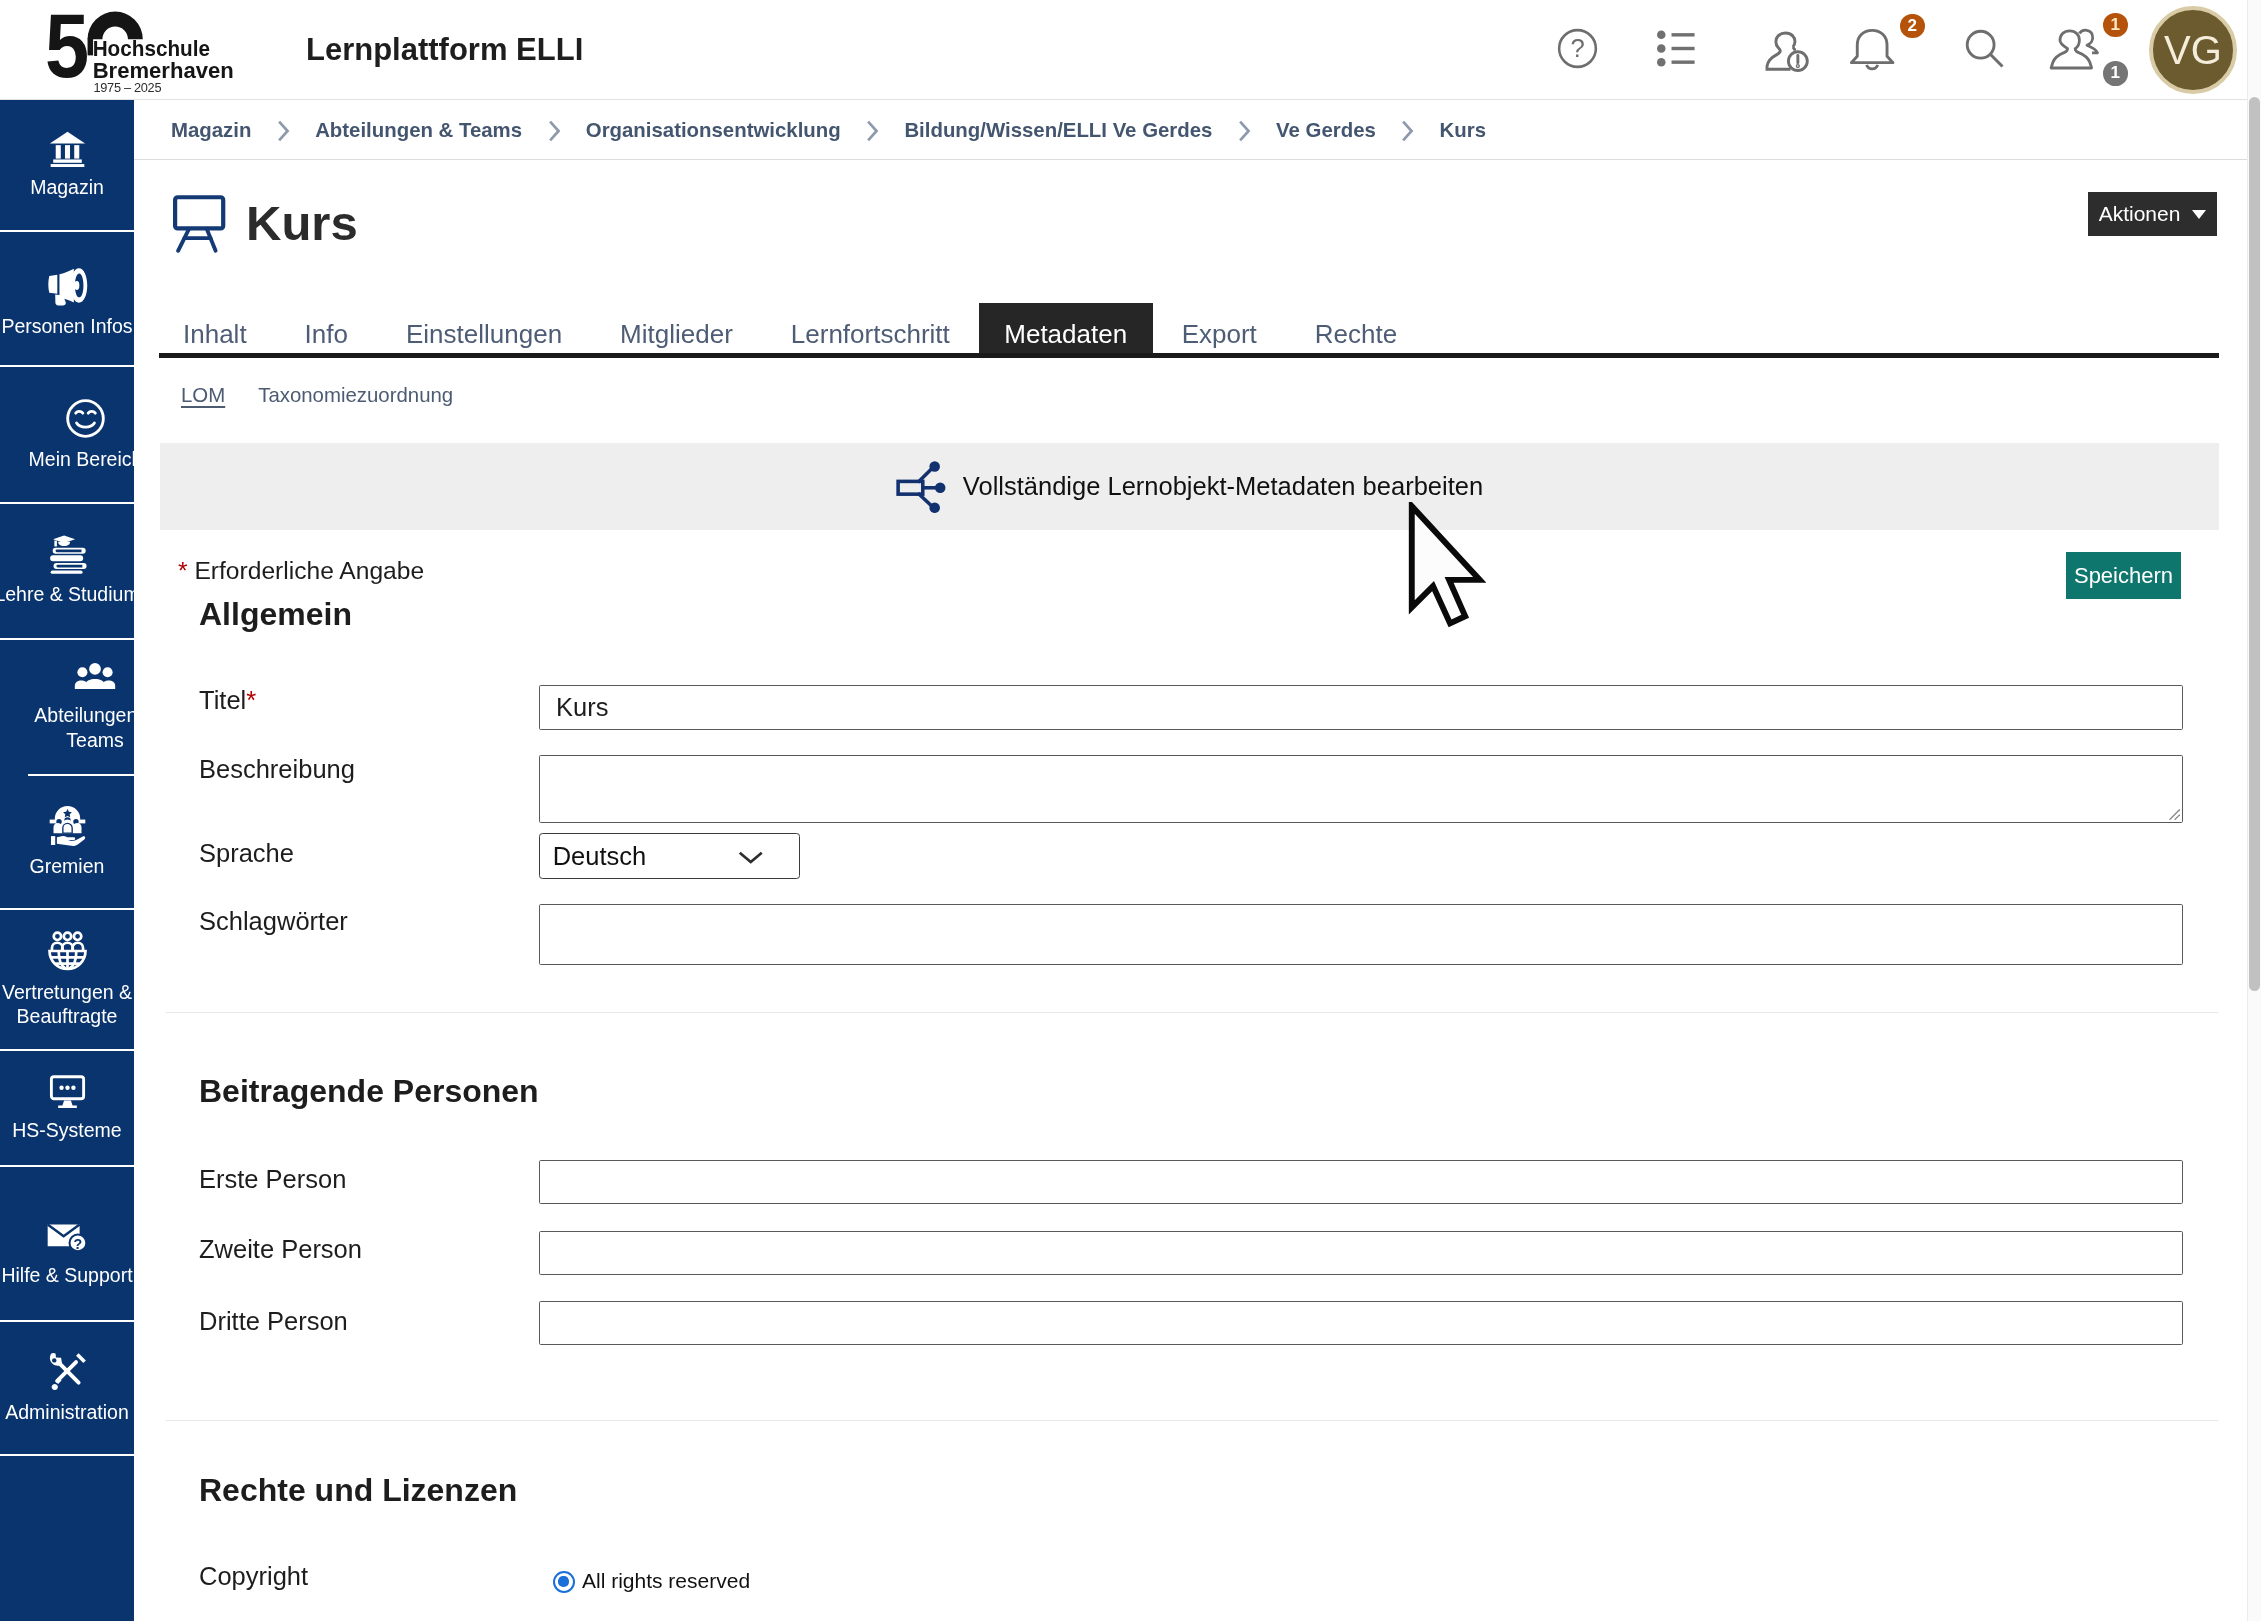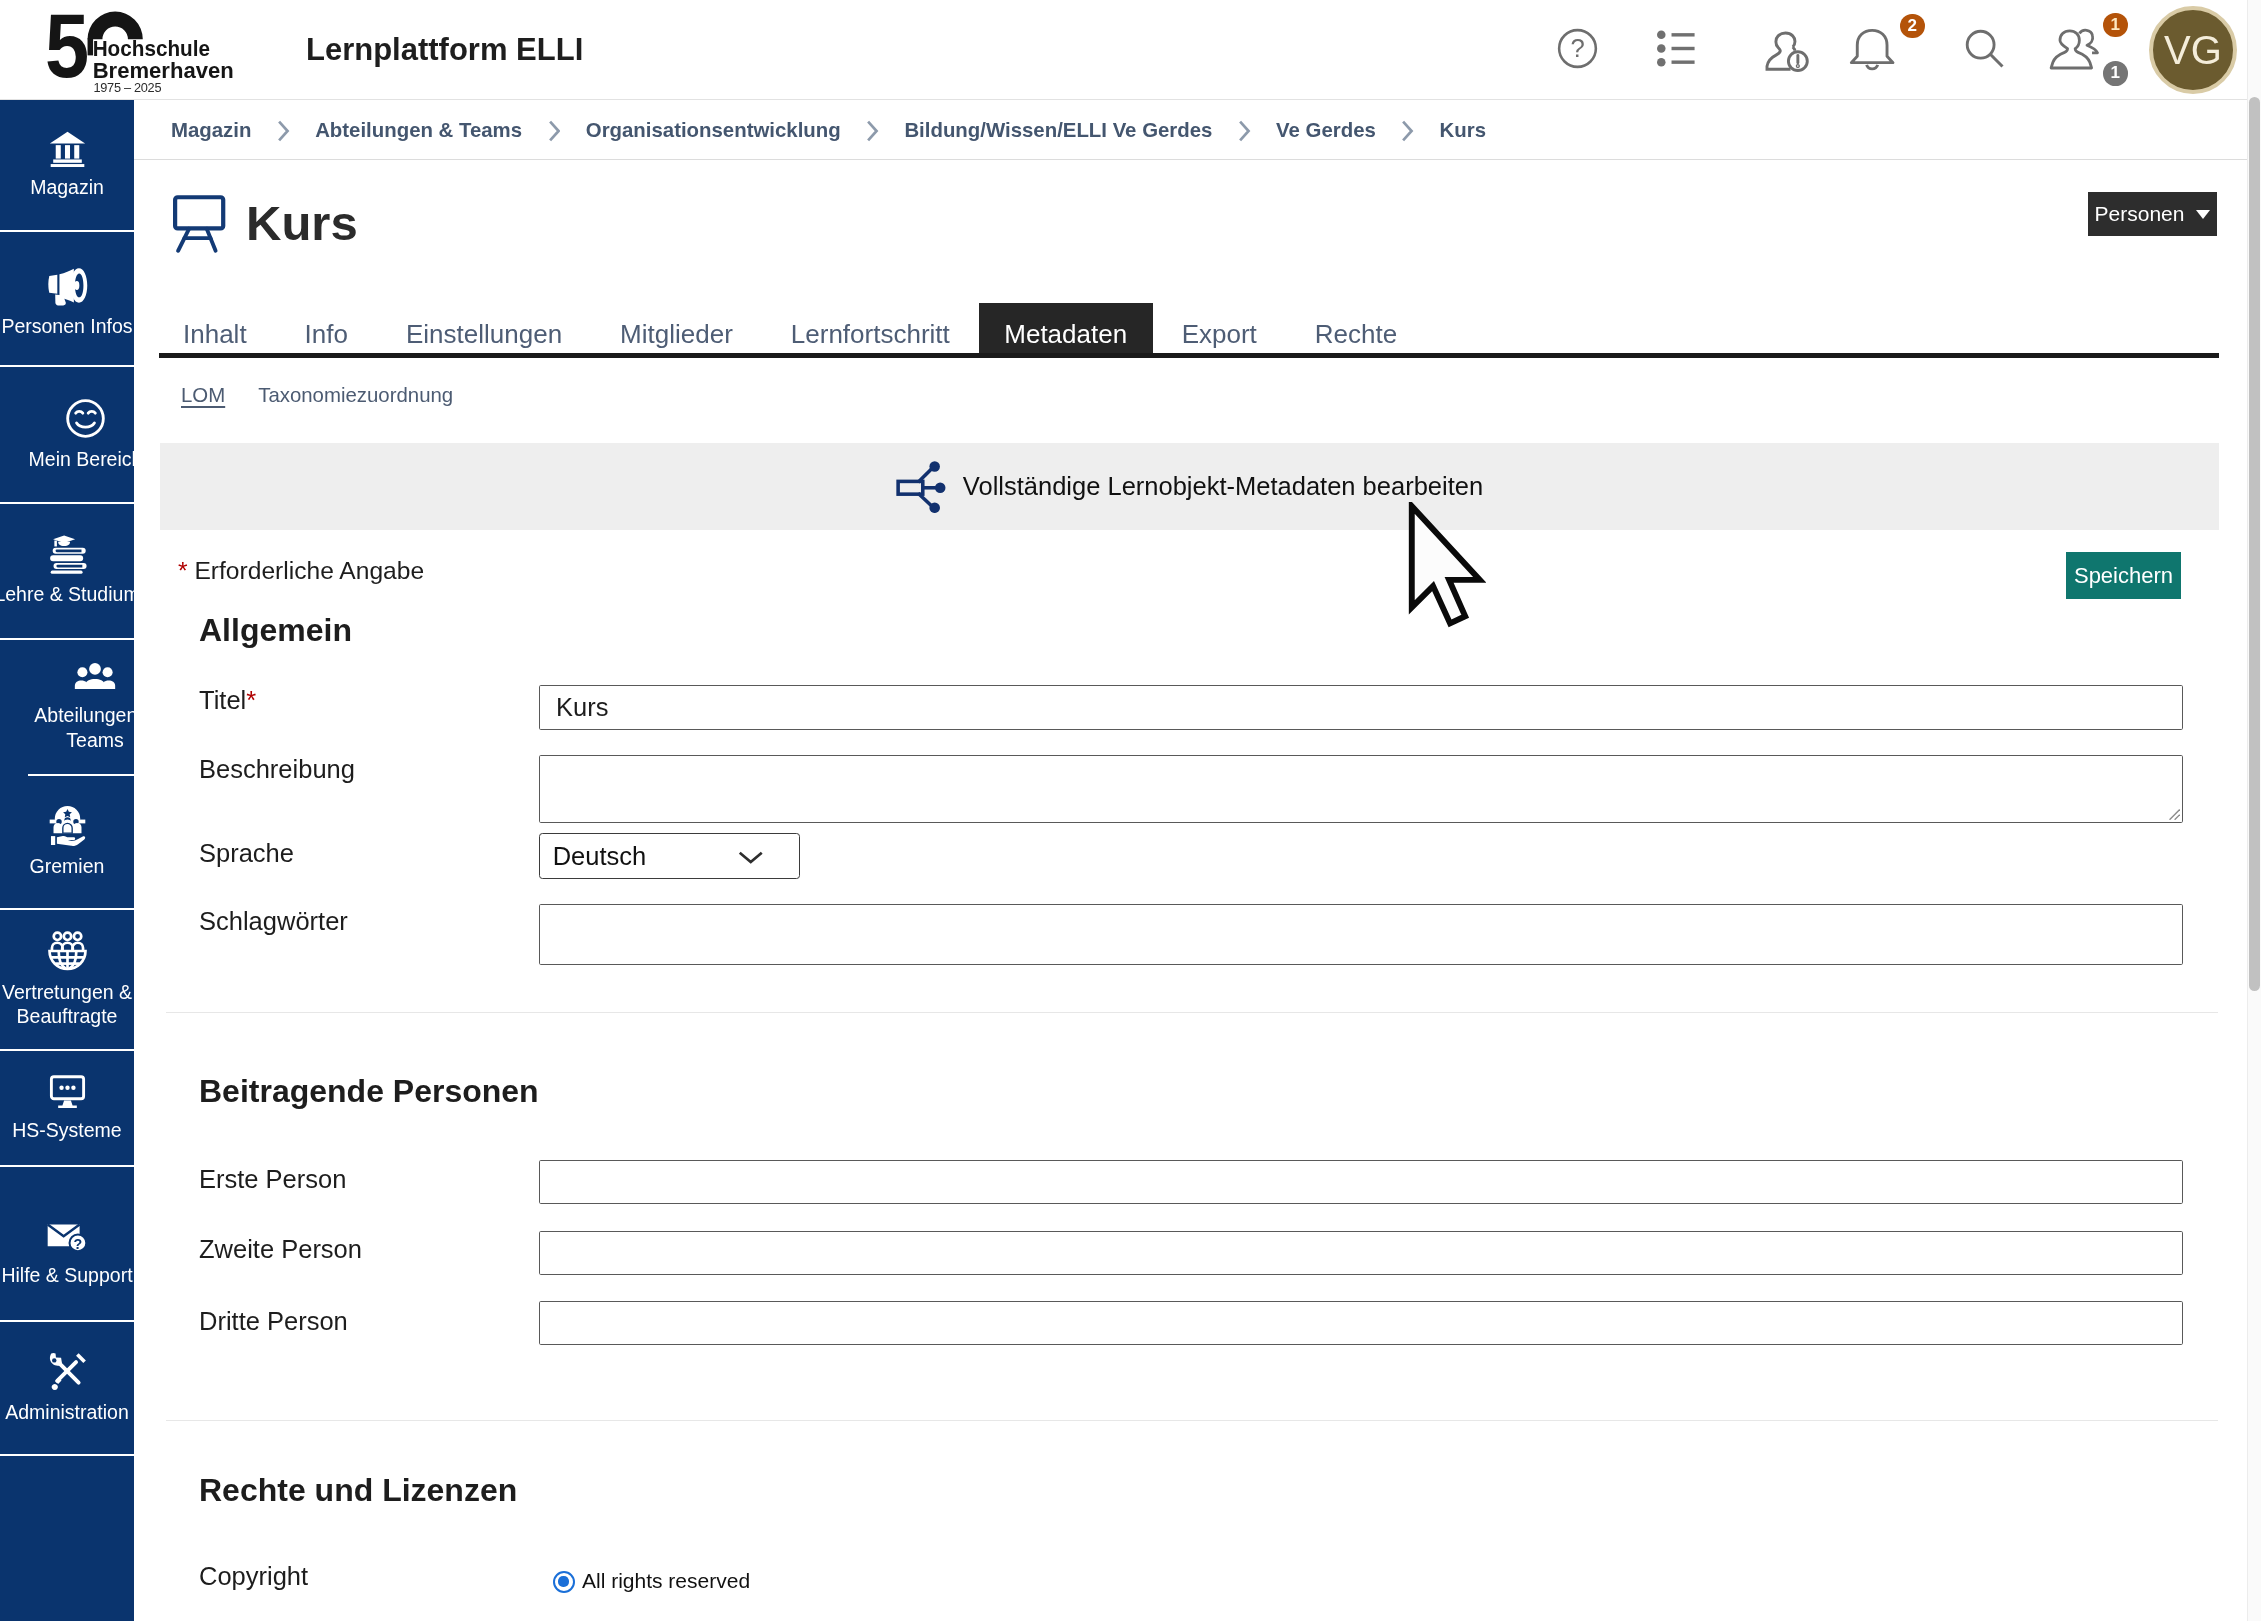--- a/index.html
+++ b/index.html
@@ -287,21 +287,21 @@
       <rect x="2.5" y="2.5" width="57" height="37" rx="3" stroke-width="5"></rect>
       <g stroke-width="4.6" stroke-linecap="round">
         <line x1="19" y1="40" x2="6" y2="66"></line>
         <line x1="40" y1="40" x2="50.5" y2="66"></line>
         <line x1="13.5" y1="51" x2="44.5" y2="51"></line>
       </g>
     </g>
   </svg>
   <div id="kurstitle">Kurs</div>
   <div id="aktionen">
-      <span>Personen</span>
+      <span>Aktionen</span>
       <span class="caret"></span>
     </div>
 
   <div id="tabs">
     <div class="tab">Inhalt</div>
     <div class="tab">Info</div>
     <div class="tab">Einstellungen</div>
     <div class="tab">Mitglieder</div>
     <div class="tab">Lernfortschritt</div>
     <div class="tab active">Metadaten</div>
@@ -331,21 +331,21 @@
     <span class="txt">Vollständige Lernobjekt-Metadaten bearbeiten</span>
   </div>
 
   <svg class="abs" style="left:1408px; top:502px;" width="78" height="126" viewBox="0 0 16.5 26.5">
     <path d="M 0.8 0.8 L 0.8 22.2 L 5.3 17.7 L 8.9 25.6 L 12.1 24.1 L 8.7 16.4 L 15.2 16.4 Z" fill="#fcfcfc" stroke="#0a0a0a" stroke-width="1.25"></path>
   </svg>
 
   <div id="reqnote"><span class="req">*</span> Erforderliche Angabe</div>
   <div id="speichern">Speichern</div>
 
-  <div class="h2" style="left:199px; top:612px;">Allgemein</div>
+  <div class="h2" style="left:199px; top:596px;">Allgemein</div>
 
   <div class="flabel" style="top:686px;">Titel<span class="req">*</span></div>
   <div class="finput" style="top:685px; height:45px;">Kurs</div>
 
   <div class="flabel" style="top:755px;">Beschreibung</div>
   <div class="finput" style="top:755px; height:68px;">
     <svg class="abs" style="right:1.7px; bottom:1.7px;" width="13.6" height="13.6" viewBox="0 0 16 16">
       <g stroke="#8a8a8a" stroke-width="1.6">
           <line x1="3" y1="15" x2="15" y2="3"></line>
           <line x1="9" y1="15" x2="15" y2="9"></line>

